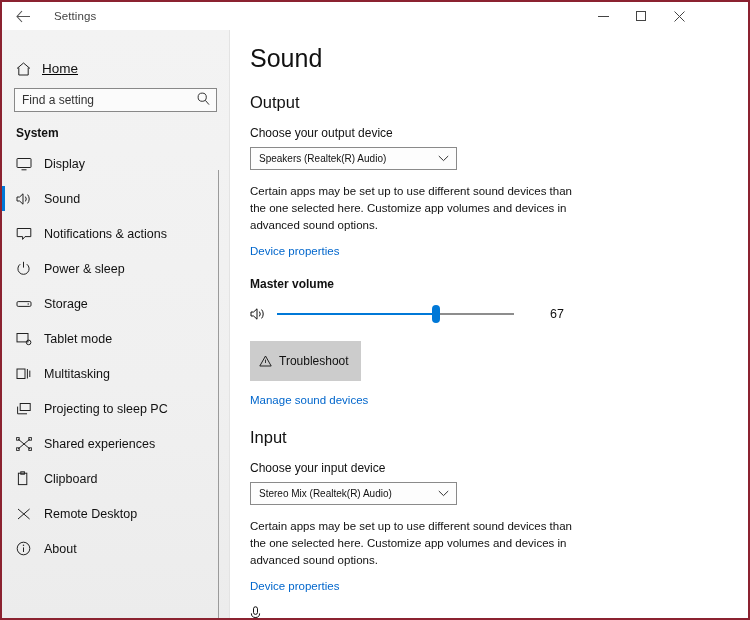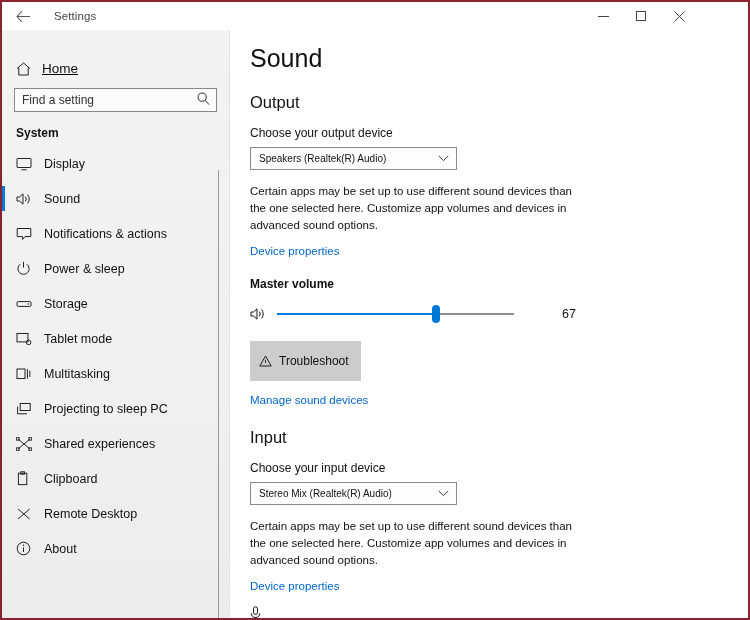--- a/index.html
+++ b/index.html
@@ -155,21 +155,21 @@
     position: absolute; left: 0; top: 0; height: 2px;
     background: #0078d7;
   }
   .thumb {
     position: absolute; top: -8px;
     width: 8px; height: 18px; border-radius: 4px;
     background: #0078d7;
     transform: translateX(-4px);
   }
   .slider-val {
-    margin-left: 48px; font-size: 12.5px; color: #111;
+    margin-left: 36px; font-size: 12.5px; color: #111;
   }
 
   .btn {
     margin-top: 16px;
     display: inline-flex; align-items: center;
     height: 40px; padding: 0 12px 0 9px;
     background: #cccccc; border: none;
     font-family: "Liberation Sans", sans-serif;
     font-size: 12px; color: #111;
   }

